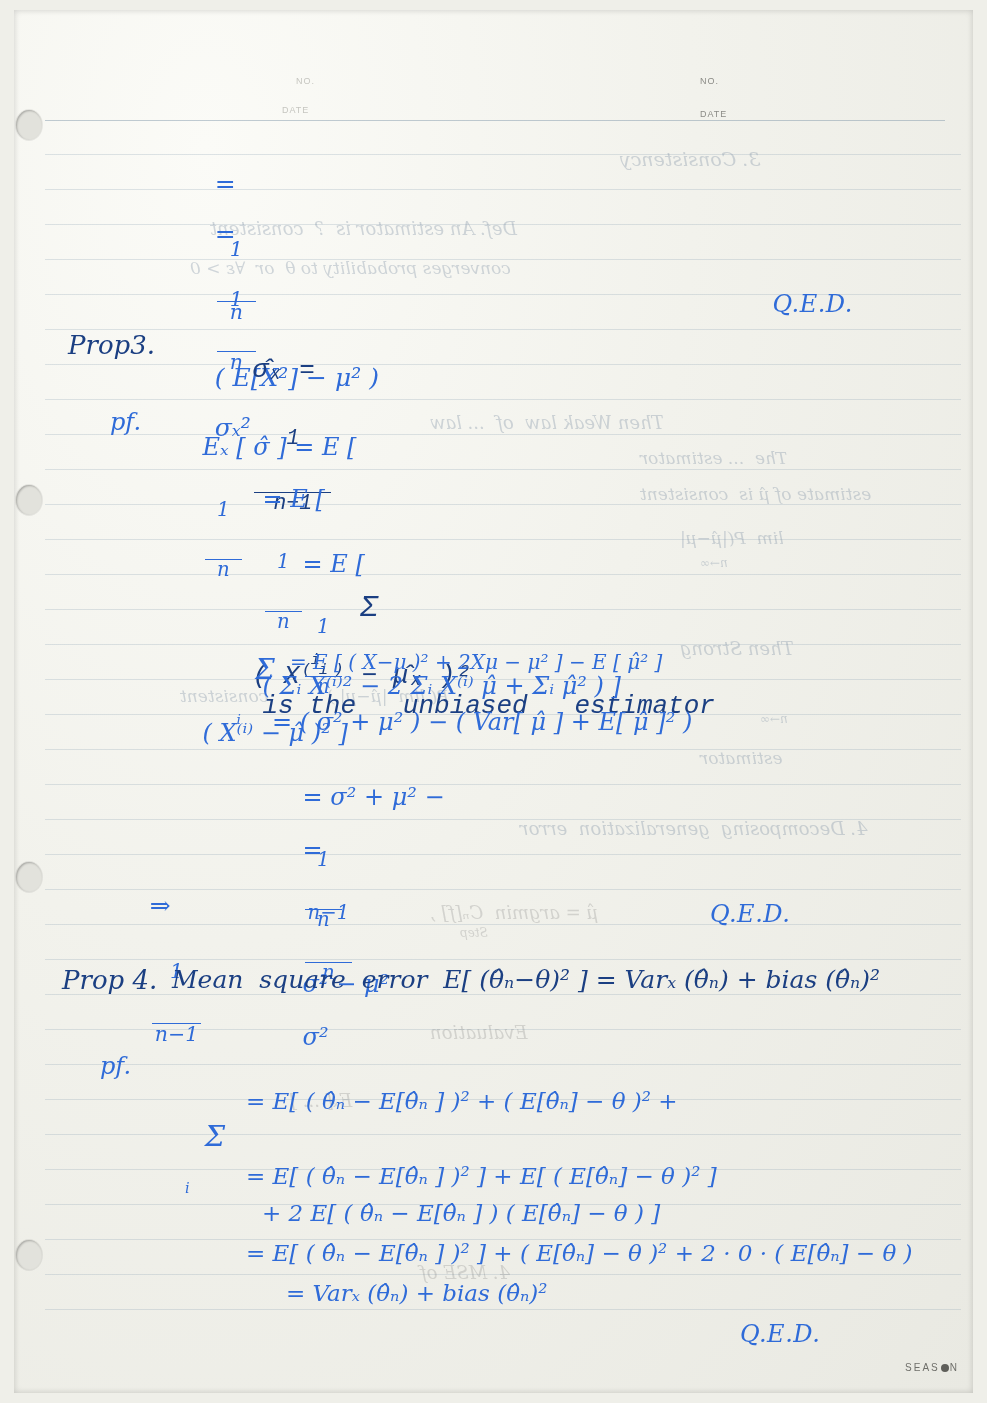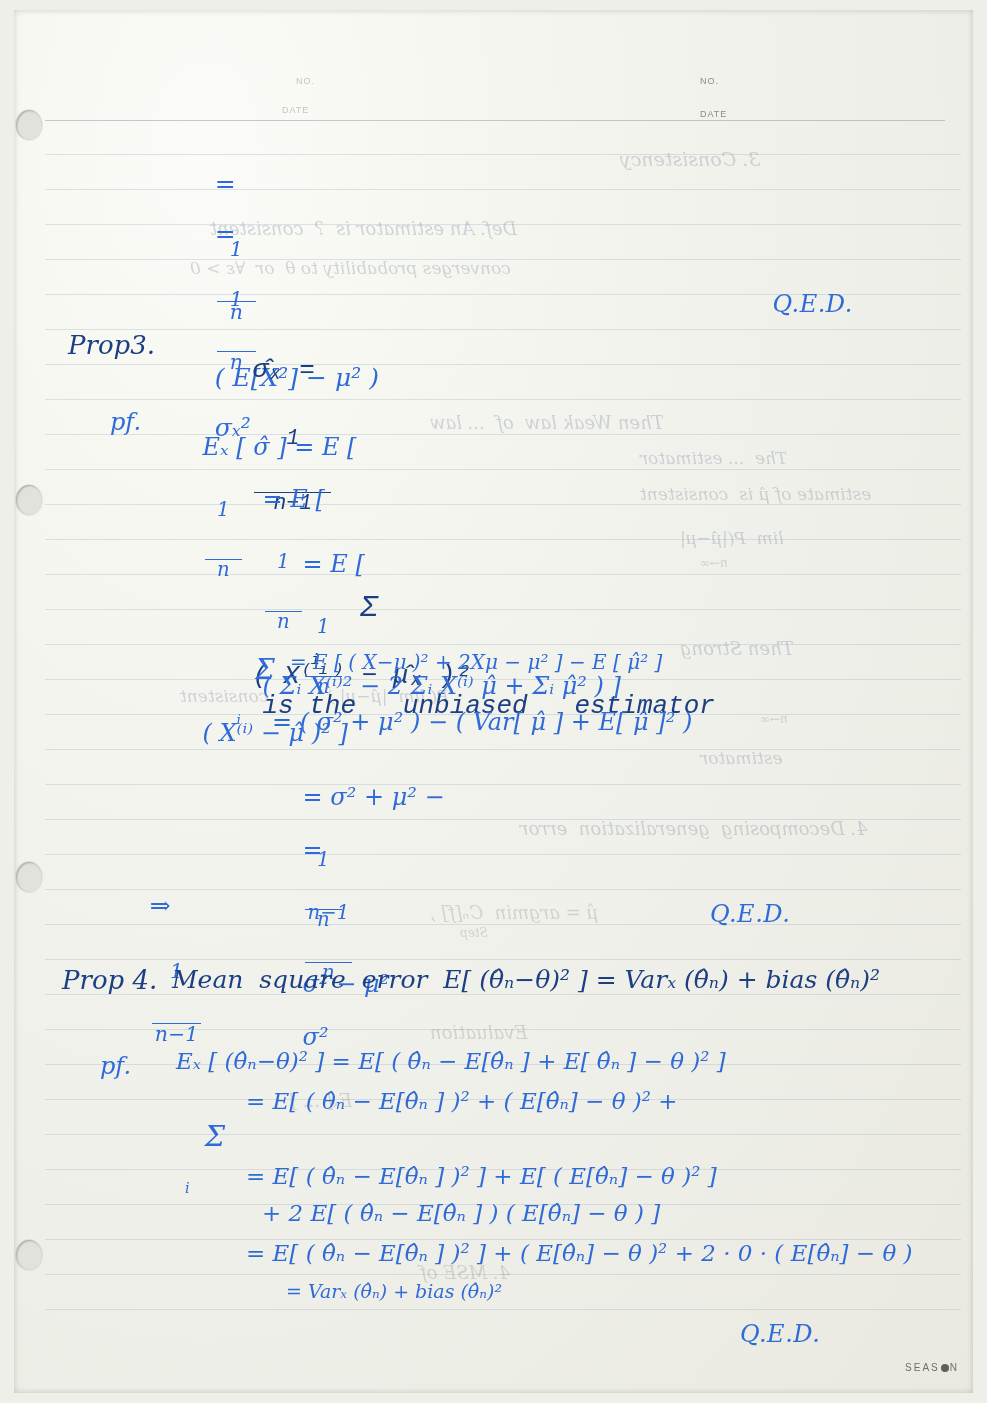--- a/index.html
+++ b/index.html
@@ -282,25 +282,24 @@
     </span>
   </div>
 
   <div class="ink qed" style="left:710px; top:900px; font-size:24px;">Q.E.D.</div>
 
   <div class="ink dark" style="left:62px; top:965px; font-size:26px;">Prop 4.</div>
   <div class="ink dark" style="left:172px; top:965px; font-size:25px;">Mean  square  error  E[ (θ̂ₙ−θ)² ] = Varₓ (θ̂ₙ) + bias (θ̂ₙ)²</div>
 
   <div class="ink" style="left:100px; top:1052px; font-size:24px;">pf.</div>
 
-  <div class="ink" style="left:176px; top:1048px; font-size:23px;">Eₓ [ (θ̂ₙ−θ)² ] = E[ ( θ̂ₙ − E[θ̂ₙ ] + E[ θ̂ₙ ] − θ )² ]</div>
   <div class="ink" style="left:246px; top:1088px; font-size:23px;">= E[ ( θ̂ₙ − E[θ̂ₙ ] )² + ( E[θ̂ₙ] − θ )² +</div>
   <div class="ink" style="left:246px; top:1163px; font-size:23px;">= E[ ( θ̂ₙ − E[θ̂ₙ ] )² ] + E[ ( E[θ̂ₙ] − θ )² ]</div>
   <div class="ink" style="left:262px; top:1200px; font-size:23px;">+ 2 E[ ( θ̂ₙ − E[θ̂ₙ ] ) ( E[θ̂ₙ] − θ ) ]</div>
   <div class="ink" style="left:246px; top:1240px; font-size:23px;">= E[ ( θ̂ₙ − E[θ̂ₙ ] )² ] + ( E[θ̂ₙ] − θ )² + 2 · 0 · ( E[θ̂ₙ] − θ )</div>
-  <div class="ink" style="left:286px; top:1280px; font-size:19px;">= Varₓ (θ̂ₙ) + bias (θ̂ₙ)²</div>
+  <div class="ink" style="left:286px; top:1280px; font-size:23px;">= Varₓ (θ̂ₙ) + bias (θ̂ₙ)²</div>
 
   <div class="ink qed" style="left:740px; top:1320px; font-size:24px;">Q.E.D.</div>
 
   <div class="brand">
     <span>SEAS</span><span class="dot"></span><span>N</span>
   </div>
 </div>
 
 </body></html>

